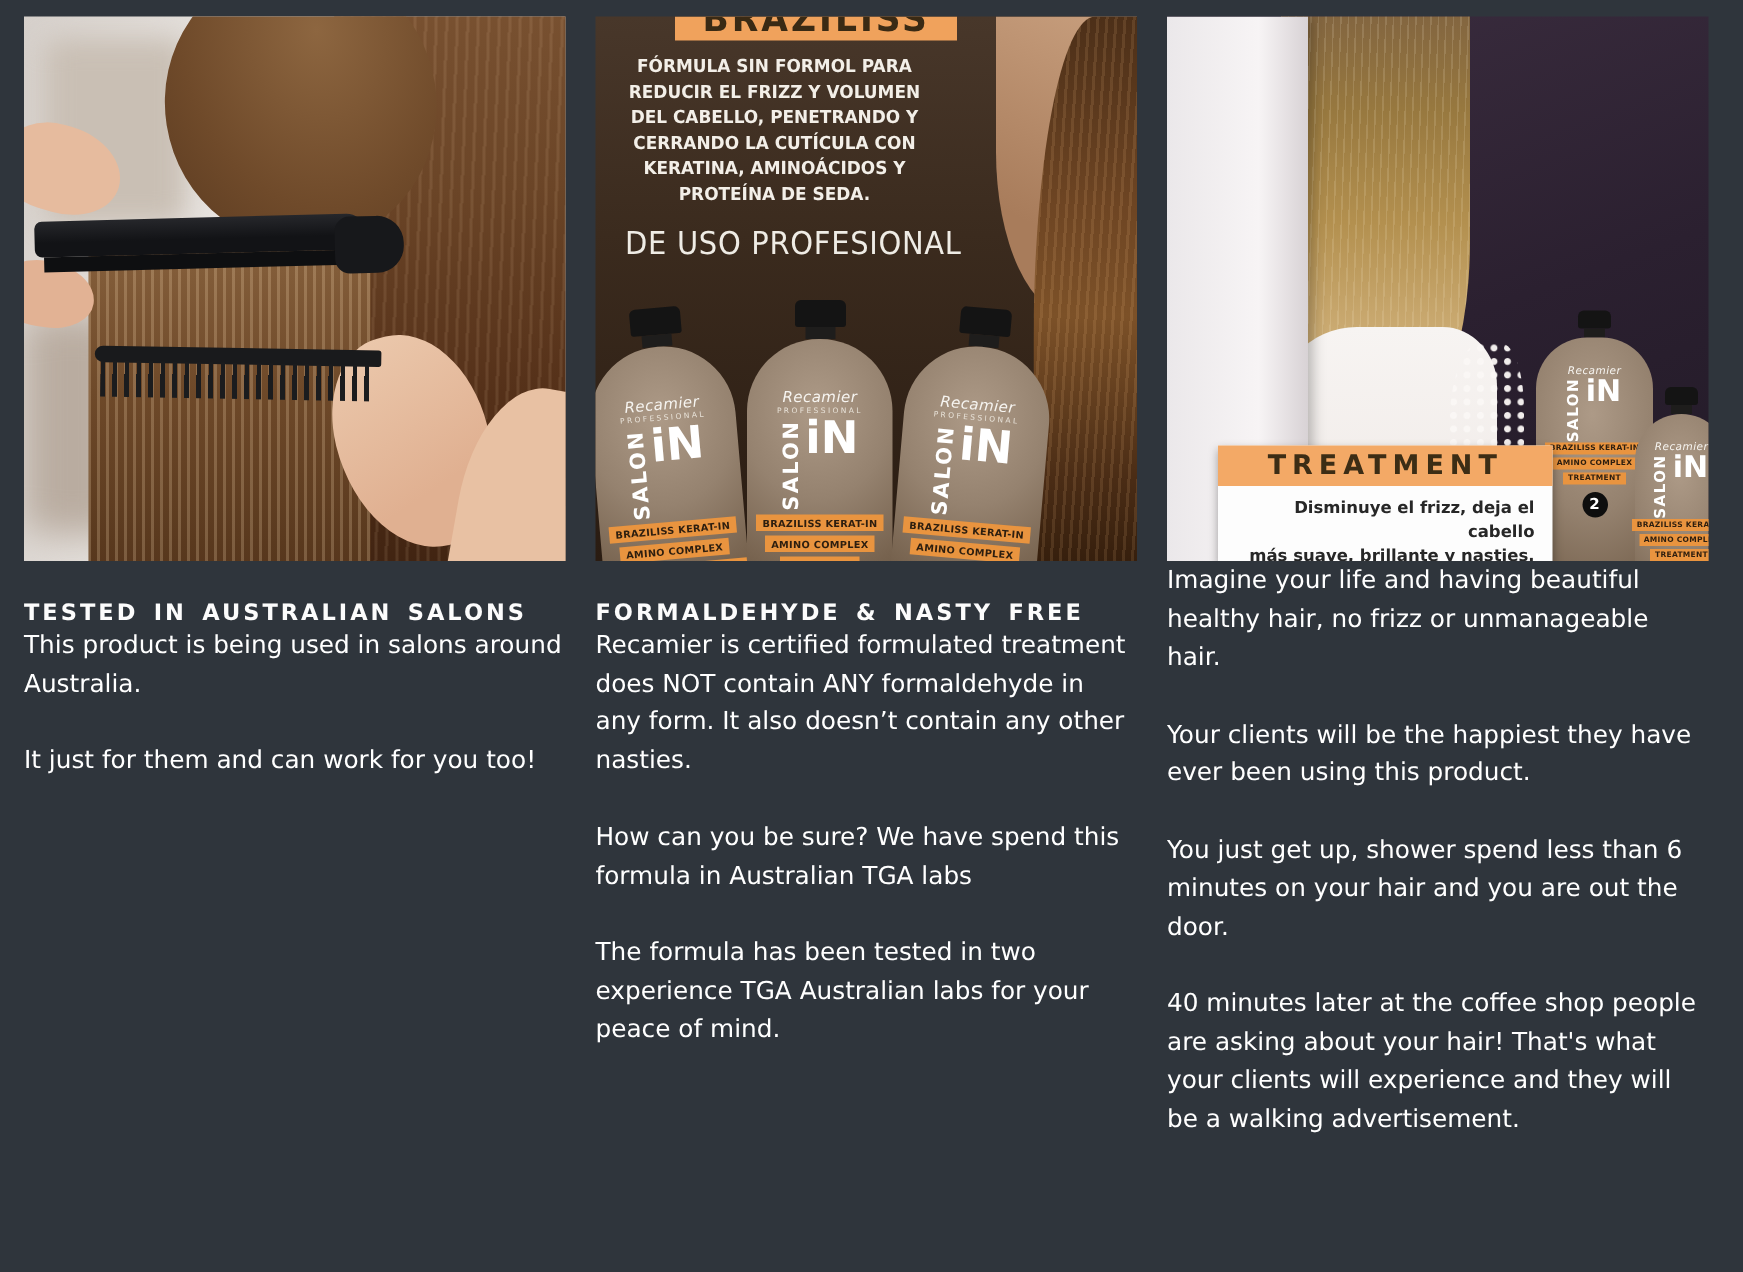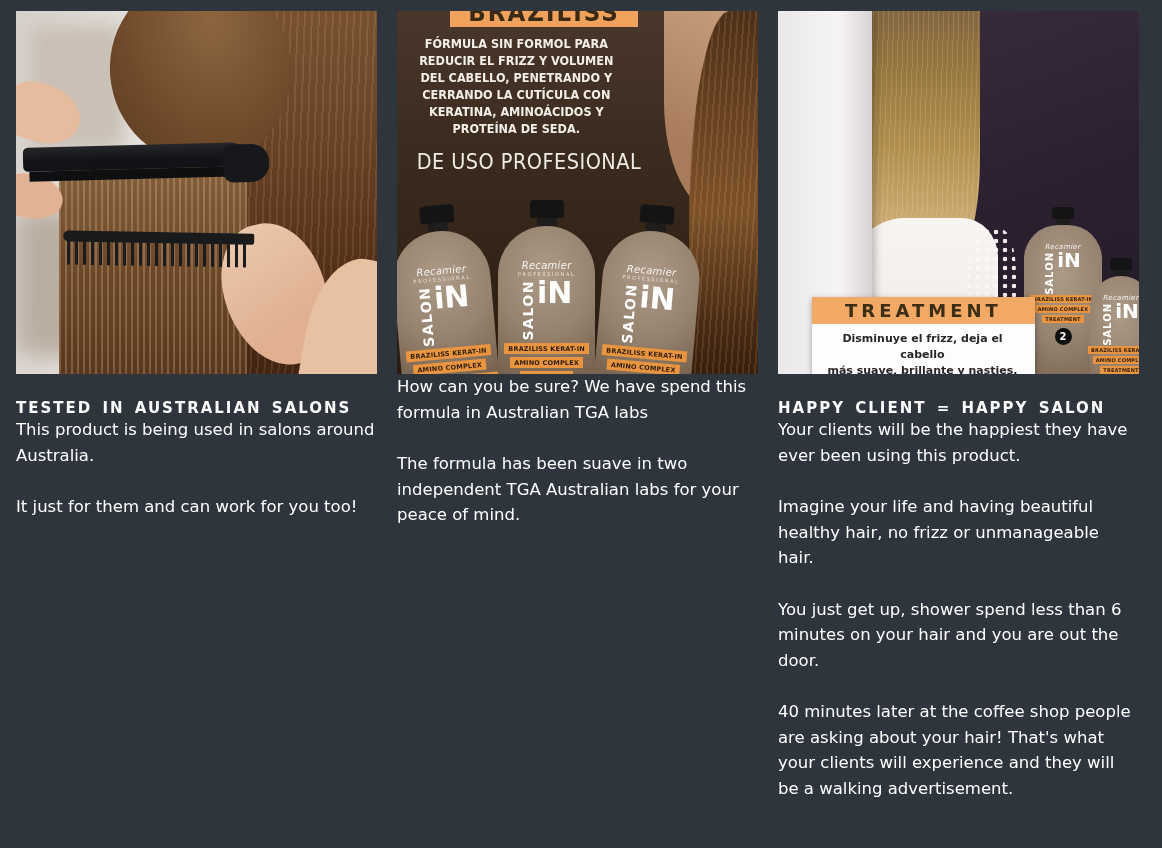--- a/index.html
+++ b/index.html
@@ -193,21 +193,21 @@
   .i3-box {
     position:absolute; left:34px; top:286px; width:223px; height:80px;
     background:#fdfdfd;
     box-shadow: 0 2px 6px rgba(0,0,0,0.35);
   }
   .i3-box-banner {
     background:#f3a966; height:27px; line-height:27px; text-align:center;
     color:#3c2d15; font-size:18px; font-weight:700; letter-spacing:4px;
   }
   .i3-box-text {
-    padding: 7px 12px 0 10px; text-align:center;
+    padding: 7px 12px 0 10px; text-align:right;
     color:#272727; font-size:11px; line-height:16px; font-weight:600;
   }
   .i3-bottle { position:absolute; }
   .i3-bottle .b-cap { width:22px; height:12px; }
   .i3-bottle .b-neck { width:14px; height:6px; }
   .i3-bottle .b-body { top:18px; border-radius:34px 34px 0 0; padding-top:18px; }
   .i3-bottle .b-brand { font-size:7px; }
   .i3-bottle .b-salonin { height:40px; margin-top:1px; }
   .i3-bottle .b-salon { font-size:10px; letter-spacing:1px; }
   .i3-bottle .b-in { font-size:20px; }
@@ -306,23 +306,25 @@
               <span class="b-stripe">BRAZILISS KERAT-IN</span>
               <span class="b-stripe">AMINO COMPLEX</span>
 
             </div>
 
           </div>
         </div>
 
       </div>
     </div>
+    <h3 class="title">FORMALDEHYDE &amp; NASTY FREE</h3>
     <div class="body">
+      <p>Recamier is certified formulated treatment does NOT contain ANY formaldehyde in any form. It also doesn’t contain any other nasties.</p>
       <p>How can you be sure? We have spend this formula in Australian TGA labs</p>
-      <p>The formula has been suave in two independent TGA Australian labs for your peace of mind.</p>
+      <p>The formula has been tested in two experience TGA Australian labs for your peace of mind.</p>
     </div>
   </div>
 
   <div class="col">
     <div class="media img3">
       <div class="i3-face"></div>
       <div class="i3-hair"></div>
       <div class="i3-blouse"></div>
       <div class="i3-lace"></div>
       <div class="i3-panel"></div>
@@ -364,22 +366,21 @@
       </div>
 
       <div class="i3-box">
         <div class="i3-box-banner">TREATMENT</div>
         <div class="i3-box-text">
           <div>Disminuye el frizz, deja el cabello</div>
           <div>más suave, brillante y nasties.</div>
         </div>
       </div>
     </div>
-    <h3 class="title">HAPPY CLIENT = HAPPY SALON</h3>
     <div class="body">
+      <p>Imagine your life and having beautiful healthy hair, no frizz or unmanageable hair.</p>
       <p>Your clients will be the happiest they have ever been using this product.</p>
-      <p>Imagine your life and having beautiful healthy hair, no frizz or unmanageable hair.</p>
       <p>You just get up, shower spend less than 6 minutes on your hair and you are out the door.</p>
       <p>40 minutes later at the coffee shop people are asking about your hair! That's what your clients will experience and they will be a walking advertisement.</p>
     </div>
   </div>
 
 </div>
 
 </body></html>

